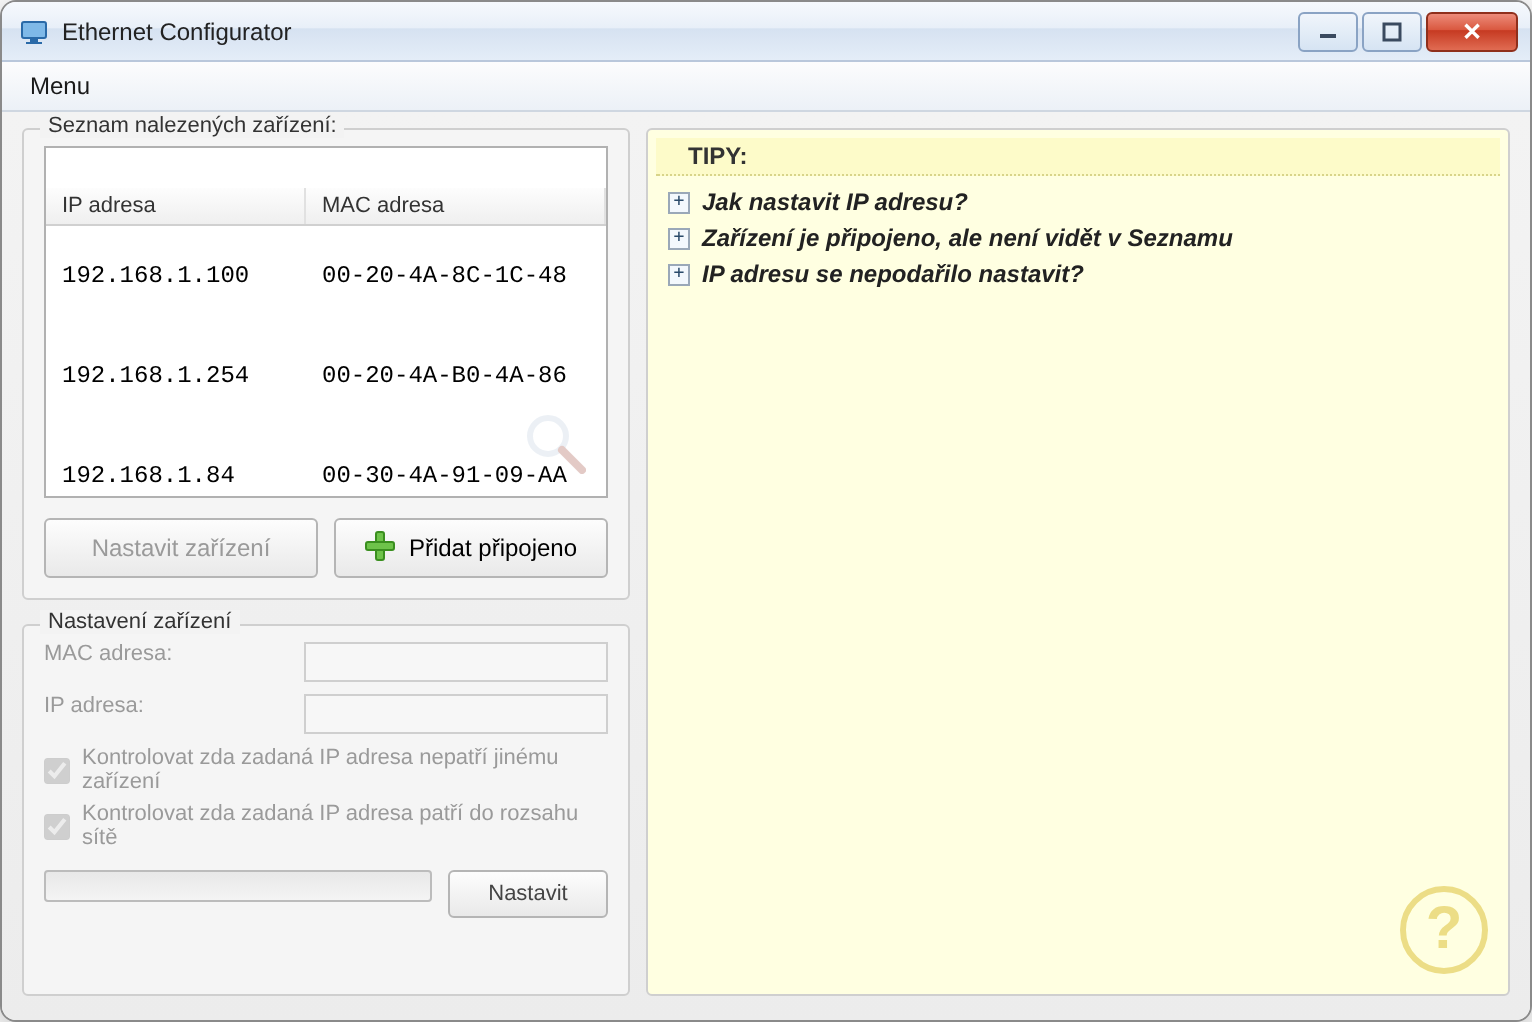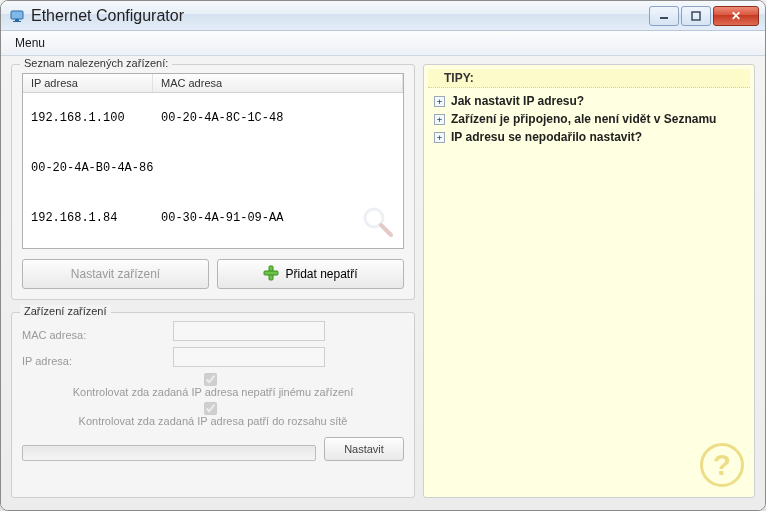--- a/index.html
+++ b/index.html
@@ -2,69 +2,69 @@
 <html><head>
 <meta charset="utf-8">
 <style>
 * { box-sizing: border-box; margin: 0; padding: 0; }
 body { font-family: "Segoe UI", Tahoma, sans-serif; font-size: 12px; background: #fff; width: 766px; height: 511px; overflow: hidden; }
 
 .window { width: 766px; height: 511px; background: #fff; border-radius: 8px; border: 1px solid #8a8a8a; box-shadow: 0 4px 20px rgba(0,0,0,0.3); overflow: hidden; display: flex; flex-direction: column; }
 
 .titlebar { height: 30px; background: linear-gradient(to bottom, #f6f9fd 0%, #e8eff8 45%, #d6e2f1 46%, #e4edf8 100%); display: flex; align-items: center; padding: 0 6px 0 8px; border-bottom: 1px solid #b9c7db; }
 .titlebar .icon { width: 16px; height: 16px; margin-right: 6px; display: inline-flex; align-items: center; justify-content: center; }
-.titlebar .title { flex: 1; font-size: 16px; color: #222; }
+.titlebar .title { flex: 1; font-size: 12px; color: #222; }
 .winbtns { display: flex; gap: 0; }
 .winbtn { width: 30px; height: 20px; border: 1px solid #8aa3c4; background: linear-gradient(to bottom, #f0f5fb, #d6e4f3); border-radius: 3px; margin-left: 2px; display: flex; align-items: center; justify-content: center; font-size: 10px; color: #3a4a5f; cursor: default; }
 .winbtn.close { width: 46px; background: linear-gradient(to bottom, #ec8b7a 0%, #d9573e 45%, #c63a22 46%, #e06b52 100%); border-color: #8f2f1c; color: #fff; border-radius: 3px; }
 .winbtn.close .x { font-weight: bold; font-size: 12px; }
 
 .menubar { height: 22px; background: linear-gradient(to bottom, #fcfcfd, #ecf1f7); border-bottom: 1px solid #cfd7e1; display: flex; align-items: center; padding: 12px 6px; }
 .menubar .menuitem { padding: 2px 8px; color: #1a1a1a; cursor: default; }
 
 .content { flex: 1; display: flex; padding: 8px 10px 12px 10px; gap: 8px; background: linear-gradient(to bottom, #f3f3f3, #ececec); }
 
-.leftcol { width: 404px; display: flex; flex-direction: column; }
+.leftcol { width: 304px; display: flex; flex-direction: column; }
 
 .group { border: 1px solid #cfcfcf; border-radius: 3px; background: #f5f5f5; padding: 8px 10px 10px 10px; position: relative; }
 .group > .legend { position: absolute; top: -8px; left: 8px; background: #f3f3f3; padding: 0 4px; font-size: 11px; color: #333; }
 
 .devlist-group { flex: 0 0 auto; }
 .devlist { border: 1px solid #b1b1b1; background: #fff; height: 176px; width: 100%; position: relative; }
-.devlist-head { display: flex; background: linear-gradient(to bottom, #fdfdfd, #efefef); border-bottom: 1px solid #d0d0d0; font-size: 11px; color: #333; }
+.devlist-head { display: flex; background: linear-gradient(to bottom, #fdfdfd, #efefef); border-bottom: 1px solid #d0d0d0; font-size: 11px; color: #333; margin-top: 20px; }
 .devlist-head .col { padding: 3px 8px; border-right: 1px solid #e1e1e1; }
 .col-ip { width: 130px; }
 .col-mac { flex: 1; }
 .devlist-body { font-family: "Courier New", monospace; font-size: 12px; }
 .devlist-row { display: flex; padding: 18px 0; }
 .devlist-row .cell { padding: 0 8px; }
 .devlist-row .cell.ip { width: 130px; }
 .devlist-row .cell.mac { flex: 1; }
 .magnifier { position: absolute; right: 8px; bottom: 6px; opacity: 0.35; }
 
 .btnrow { display: flex; gap: 8px; margin-top: 10px; }
 .btn { flex: 1; height: 30px; border: 1px solid #b5b5b5; background: linear-gradient(to bottom, #fdfdfd, #e9e9e9); border-radius: 3px; display: flex; align-items: center; justify-content: center; font-size: 12px; cursor: default; }
 .btn.disabled { color: #9a9a9a; }
 .btn .plus { margin-right: 6px; }
 
 .settings-group { margin-top: 12px; flex: 1; }
-.formrow { display: flex; align-items: flex-end; margin-bottom: 6px; gap: 31px; }
+.formrow { display: flex; align-items: flex-start; margin-bottom: 6px; gap: 31px; }
 .formrow label { width: 120px; color: #9a9a9a; font-size: 11px; }
 .formrow input[type=text] { flex: 0 0 100px; height: 20px; border: 1px solid #cfcfcf; background: #f7f7f7; padding: 0 4px; font-size: 11px; color: #888; }
-.checkrow { display: flex; align-items: center; margin: 4px 0; color: #9a9a9a; font-size: 11px; flex-direction: column; }
+.checkrow { display: flex; align-items: center; margin: 4px 0; color: #9a9a9a; font-size: 11px; }
 .checkrow input { margin-right: 6px; }
-.bottomrow { display: flex; align-items: flex-end; margin-top: 10px; gap: 8px; }
+.bottomrow { display: flex; align-items: flex-start; margin-top: 10px; gap: 8px; }
 .progress { flex: 1; height: 16px; border: 1px solid #bcbcbc; background: linear-gradient(to bottom, #e8e8e8, #f4f4f4); border-radius: 2px; }
 .btn-sm { width: 80px; height: 24px; border: 1px solid #b5b5b5; background: linear-gradient(to bottom, #fdfdfd, #e9e9e9); border-radius: 3px; font-size: 11px; color: #444; display: flex; align-items: center; justify-content: center; }
 
 .rightcol { flex: 1; border: 1px solid #cfcfcf; border-radius: 3px; background: #ffffe1; padding: 6px 10px; position: relative; }
 .tips-title { font-weight: bold; color: #333; font-size: 12px; background: #fdfbc9; padding: 2px 16px; margin: -2px -6px 4px -6px; border-bottom: 1px dotted #d8d48a; }
 .tip-item { display: flex; align-items: center; padding: 2px 0; font-size: 12px; }
 .tip-item .expand { width: 11px; height: 11px; border: 1px solid #9aa8b8; background: #f3f8fd; color: #4a6; font-size: 9px; line-height: 9px; text-align: center; margin-right: 6px; font-family: monospace; color: #2a4a6a; }
-.tip-item .txt { font-weight: bold; color: #222; }
+.tip-item .txt { font-weight: bold; color: #222; font-style: italic; }
 .helpicon { position: absolute; right: 10px; bottom: 10px; width: 44px; height: 44px; border: 3px solid #e9d877; border-radius: 50%; display: flex; align-items: center; justify-content: center; color: #e9d877; font-size: 30px; font-weight: bold; opacity: 0.85; }
 </style>
 </head>
 <body>
 
 <div class="window">
   <div class="titlebar">
     <span class="icon">
       <svg width="16" height="16" viewBox="0 0 16 16">
           <rect x="2" y="3" width="12" height="8" rx="1" fill="#7fb9e8" stroke="#2a6aa8"></rect>
@@ -103,20 +103,21 @@
           <div class="devlist-head">
             <div class="col col-ip">IP adresa</div>
             <div class="col col-mac">MAC adresa</div>
           </div>
           <div class="devlist-body" id="devlist-body">
               <div class="devlist-row">
                 <div class="cell ip">192.168.1.100</div>
                 <div class="cell mac">00-20-4A-8C-1C-48</div>
               </div>
               <div class="devlist-row">
+                <div class="cell ip">192.168.1.254</div>
                 <div class="cell mac">00-20-4A-B0-4A-86</div>
               </div>
               <div class="devlist-row">
                 <div class="cell ip">192.168.1.84</div>
                 <div class="cell mac">00-30-4A-91-09-AA</div>
               </div>
             </div>
           <span class="magnifier">
             <svg width="34" height="34" viewBox="0 0 34 34">
                 <circle cx="13" cy="13" r="9" fill="none" stroke="#c9d6e4" stroke-width="3"></circle>
@@ -126,27 +127,27 @@
         </div>
         <div class="btnrow">
           <div class="btn disabled">Nastavit zařízení</div>
           <div class="btn">
             <span class="plus">
               <svg width="16" height="16" viewBox="0 0 16 16">
                   <rect x="6" y="1" width="4" height="14" rx="1" fill="#6ec34a" stroke="#3a8f1f"></rect>
                   <rect x="1" y="6" width="14" height="4" rx="1" fill="#6ec34a" stroke="#3a8f1f"></rect>
                 </svg>
             </span>
-            <span>Přidat nepatří</span>
+            <span>Přidat připojeno</span>
           </div>
         </div>
       </div>
 
       <div class="group settings-group">
-        <span class="legend">Zařízení zařízení</span>
+        <span class="legend">Nastavení zařízení</span>
         <div class="formrow">
           <label>MAC adresa:</label>
           <input type="text" disabled="" style="">
         </div>
         <div class="formrow">
           <label>IP adresa:</label>
           <input type="text" disabled="" style="">
         </div>
         <div class="checkrow">
           <input type="checkbox" checked="" disabled="" style="">

